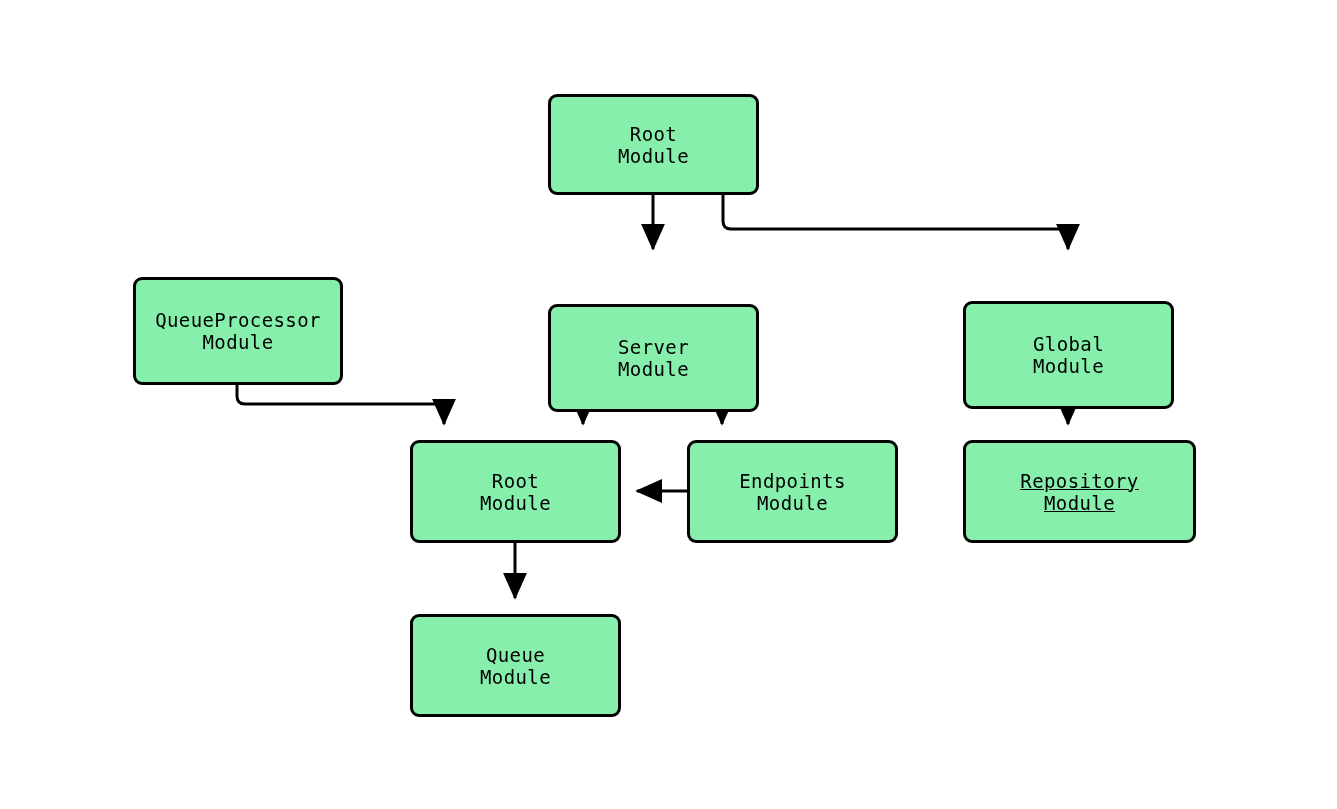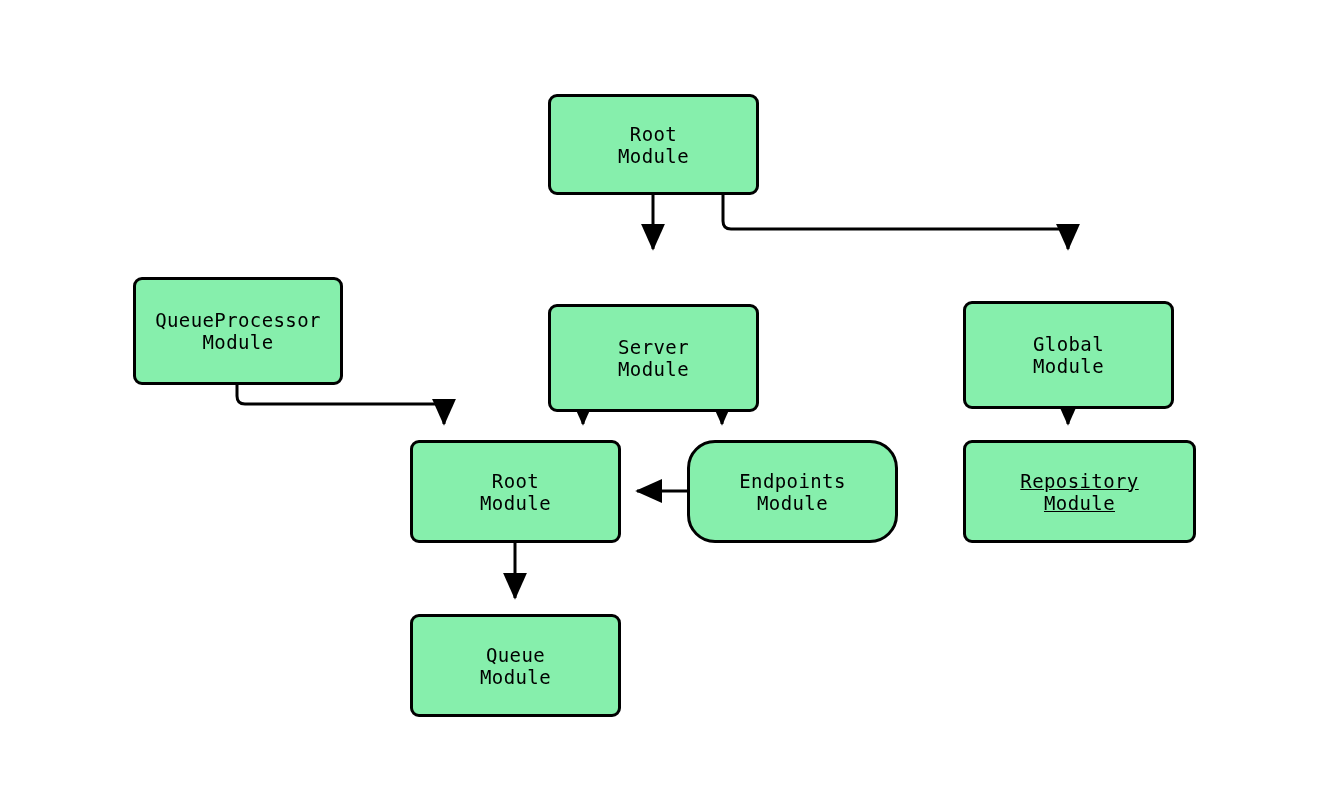--- a/index.html
+++ b/index.html
@@ -94,21 +94,21 @@
   <div class="node" style="left:963px; top:265px; width:211px; height:108px;margin-top:36px;">
     <span class="ln">Global</span>
     <span class="ln">Module</span>
   </div>
 
   <div class="node" style="left:410px; top:440px; width:211px; height:103px;">
     <span class="ln">Root</span>
     <span class="ln">Module</span>
   </div>
 
-  <div class="node" style="left:687px; top:440px; width:211px; height:103px;border-radius:28px;">
+  <div class="node" style="left:687px; top:440px; width:211px; height:103px;">
     <span class="ln">Endpoints</span>
     <span class="ln">Module</span>
   </div>
 
   <div class="node" style="left:963px; top:440px; width:233px; height:103px;text-decoration:underline;">
     <span class="ln">Repository</span>
     <span class="ln">Module</span>
   </div>
 
   <div class="node" style="left:410px; top:614px; width:211px; height:103px;">

